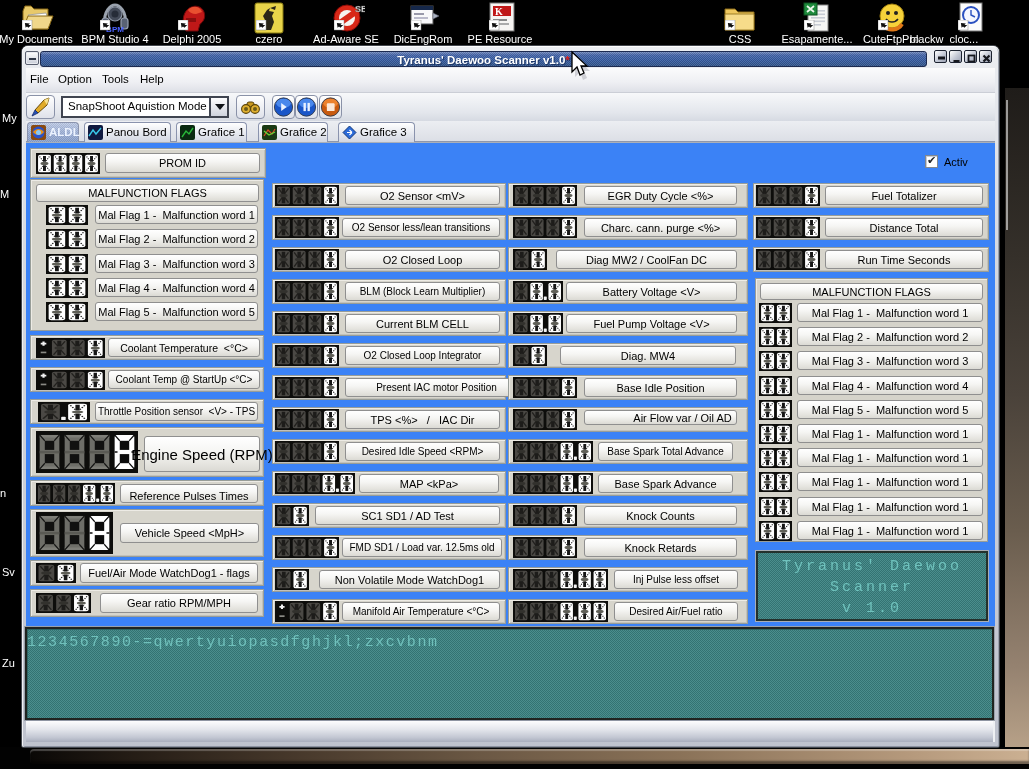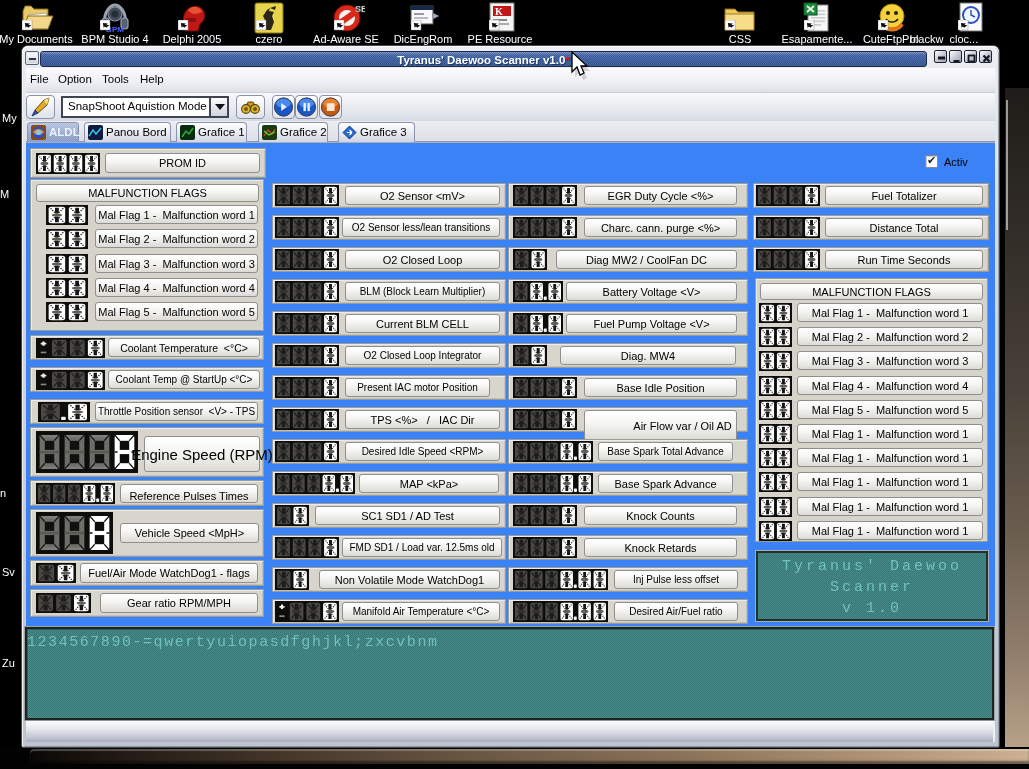--- a/index.html
+++ b/index.html
@@ -533,21 +533,21 @@
             <span>O2 Closed Loop Integrator</span>
           </div>
           <div class="pnl" style="left:246px;top:232px;width:234px;height:25px"></div>
           <svg class="lcd" style="left:249px;top:234px" width="64" height="21" viewBox="0 0 49.8 18" preserveAspectRatio="none">
             <rect x="0" y="0" width="49.8" height="18" fill="#0d0d0b"></rect>
             <use href="#dd" x="1.6" y="1.5"></use>
             <use href="#dd" x="13.8" y="1.5"></use>
             <use href="#dd" x="26.0" y="1.5"></use>
             <use href="#dw" x="38.2" y="1.5"></use>
           </svg>
-          <div class="lbtn" style="left:319px;top:235px;width:145px;height:19px;font-size:10px;">
+          <div class="lbtn" style="left:319px;top:235px;width:183px;height:19px;font-size:10px;">
             <span>Present IAC motor Position</span>
           </div>
           <div class="pnl" style="left:246px;top:264px;width:234px;height:25px"></div>
           <svg class="lcd" style="left:249px;top:266px" width="64" height="21" viewBox="0 0 49.8 18" preserveAspectRatio="none">
             <rect x="0" y="0" width="49.8" height="18" fill="#0d0d0b"></rect>
             <use href="#dd" x="1.6" y="1.5"></use>
             <use href="#dd" x="13.8" y="1.5"></use>
             <use href="#dd" x="26.0" y="1.5"></use>
             <use href="#dw" x="38.2" y="1.5"></use>
           </svg>
@@ -692,21 +692,21 @@
             <span>Base Idle Position</span>
           </div>
           <div class="pnl" style="left:482px;top:264px;width:240px;height:25px"></div>
           <svg class="lcd" style="left:487px;top:266px" width="64" height="21" viewBox="0 0 49.8 18" preserveAspectRatio="none">
             <rect x="0" y="0" width="49.8" height="18" fill="#0d0d0b"></rect>
             <use href="#dd" x="1.6" y="1.5"></use>
             <use href="#dd" x="13.8" y="1.5"></use>
             <use href="#dd" x="26.0" y="1.5"></use>
             <use href="#dw" x="38.2" y="1.5"></use>
           </svg>
-          <div class="lbtn" style="left:558px;top:267px;width:153px;height:31px;font-size:11px;padding-left:44px;">
+          <div class="lbtn" style="left:558px;top:267px;width:153px;height:15px;font-size:11px;padding-left:44px;">
             <span>Air Flow var / Oil AD</span>
           </div>
           <div class="pnl" style="left:482px;top:296px;width:240px;height:25px"></div>
           <svg class="lcd" style="left:487px;top:298px" width="80" height="21" viewBox="0 0 64.2 18" preserveAspectRatio="none">
             <rect x="0" y="0" width="64.2" height="18" fill="#0d0d0b"></rect>
             <use href="#dd" x="1.6" y="1.5"></use>
             <use href="#dd" x="13.8" y="1.5"></use>
             <use href="#dd" x="26.0" y="1.5"></use>
             <use href="#dw" x="38.2" y="1.5"></use>
             <rect x="48.9" y="13.2" width="2.4" height="3" rx="0.5" fill="#f4f4f4"></rect>

